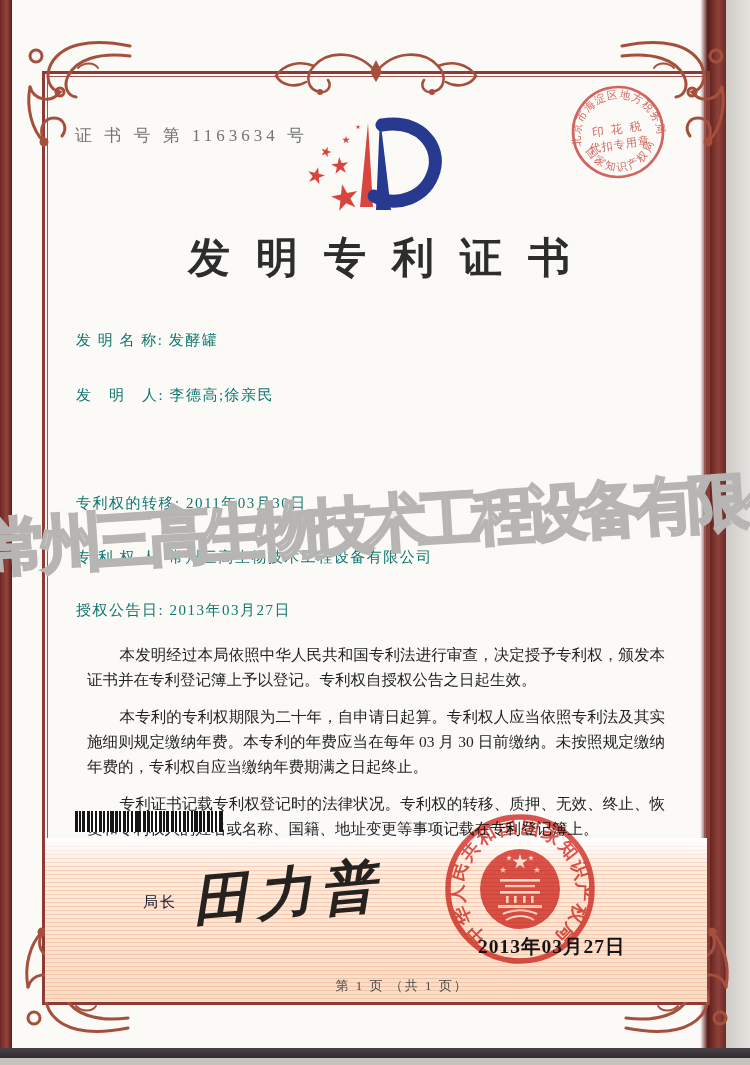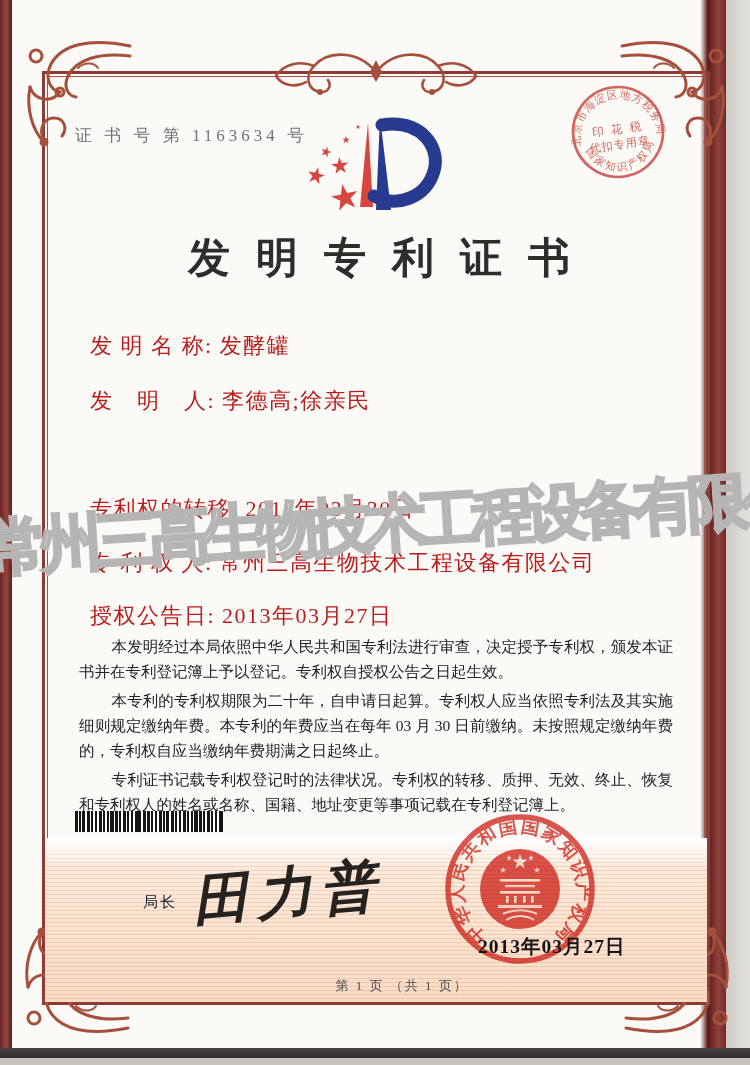--- a/index.html
+++ b/index.html
@@ -17,25 +17,25 @@
   .below-bottom{left:0;top:1058px;width:750px;height:7px;background:#c6c3bf;}
   
   .frame{left:42px;top:71px;width:662px;height:928px;border:3px solid #8e3b36;}
   .frame::after{content:"";position:absolute;inset:2px;border:1px solid #a3524c;}
   
   .cert-no{left:75px;top:124px;font-size:17px;letter-spacing:4px;color:#737373;}
   
   .title{left:42px;top:230px;width:668px;text-align:center;font-size:42px;font-weight:600;
          letter-spacing:26px;padding-left:16px;color:#2d2d2d;}
   
-  .field{left:90px;font-size:22px;color:#b91c1c;letter-spacing:1.5px;}
+  .field{left:76px;font-size:15px;color:#0f766e;letter-spacing:1.5px;}
   
   .paras{left:75px;top:630px;width:602px;font-size:15.5px;line-height:25px;
          color:#232323;text-align:justify;}
-  .paras p{margin:4px;text-indent:2.1em;}
+  .paras p{margin:12px;text-indent:2.1em;}
   
   .barcode{left:75px;top:811px;width:148px;height:21px;background-color:#fff;
     background-image:
       repeating-linear-gradient(90deg,#151515 0 2px,transparent 2px 4px),
       repeating-linear-gradient(90deg,#151515 0 1px,transparent 1px 7px),
       repeating-linear-gradient(90deg,#151515 0 3px,transparent 3px 12px);}
   
   .guilloche{left:45px;top:838px;width:662px;height:164px;
     background:
       linear-gradient(180deg,#ffffff 0,rgba(255,255,255,0) 30px),

